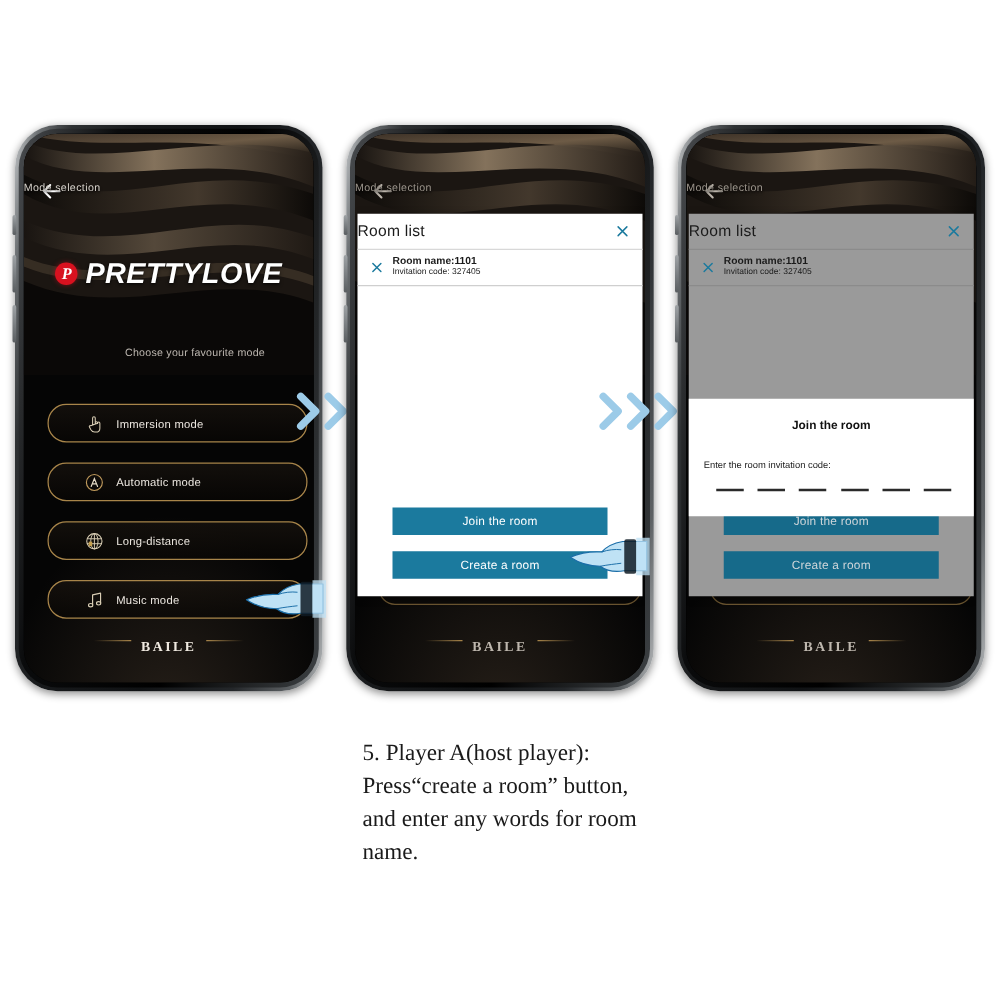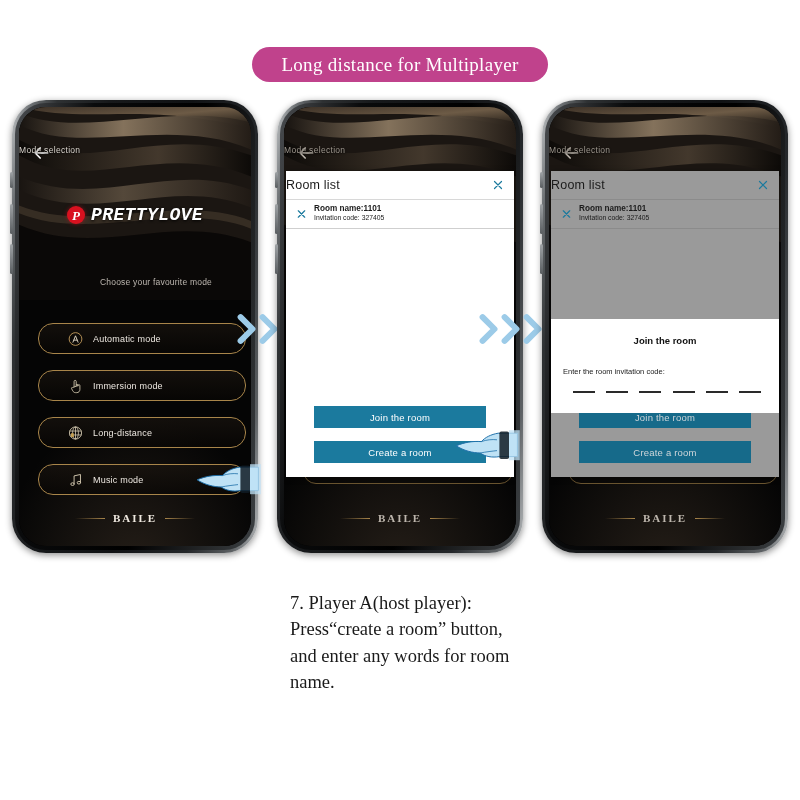--- a/index.html
+++ b/index.html
@@ -72,22 +72,22 @@
   .logo-badge{
     width:18px;height:18px;border-radius:50%;background:#d8111f;
     display:flex;align-items:center;justify-content:center;
     box-shadow:0 0 4px rgba(216,17,31,.5);
   }
   .logo-badge span{
     font-family:"Liberation Serif",serif;color:#fff;font-size:13px;
     font-style:italic;font-weight:bold;line-height:1;
   }
   .logo-word{
-    color:#ffffff;font-size:18px;font-weight:bold;font-style:italic;
-    letter-spacing:.4px;text-shadow:0 1px 3px rgba(0,0,0,.9);font-family:Liberation Mono, monospace;
+    color:#ffffff;font-size:23px;font-weight:bold;font-style:italic;
+    letter-spacing:.4px;text-shadow:0 1px 3px rgba(0,0,0,.9);
   }
 
   .choose-line{
     position:absolute;left:0;top:170px;width:100%;text-align:center;
     color:#bdb7b0;font-size:8.5px;letter-spacing:.2px;padding-left:21px;
   }
 
   .mode-list{position:absolute;left:19px;top:216px;width:208px;}
   .mode-btn{
     position:relative;height:29px;margin-bottom:16px;
@@ -99,21 +99,21 @@
     position:absolute;left:28px;top:50%;transform:translateY(-50%);
     width:17px;height:17px;
   }
   .mode-label{
     position:absolute;left:54px;top:50%;transform:translateY(-50%);
     color:#ece7e0;font-size:9px;letter-spacing:.2px;
   }
 
   .baile{
     position:absolute;left:0;bottom:22px;width:100%;
-    display:flex;align-items:center;justify-content:center;gap:8px;
+    display:flex;align-items:flex-start;justify-content:center;gap:8px;
   }
   .baile .rule{width:30px;height:1px;
     background:linear-gradient(90deg,rgba(168,133,74,0),#a8854a);}
   .baile .rule.r2{background:linear-gradient(90deg,#a8854a,rgba(168,133,74,0));}
   .baile .word{
     font-family:"Liberation Serif",serif;color:#efe9e0;
     font-size:11px;letter-spacing:2px;font-weight:bold;
   }
 
   
@@ -197,23 +197,20 @@
     font-size:18.5px;color:#1a1a1a;line-height:1.42;
   }
   .cap1{left:290px;top:590px;width:240px;}
   .cap2{left:550px;top:590px;width:248px;}
 </style>
 </head>
 <body>
 
 <div class="stage">
 
-  <div class="title-pill">
-    <span>Long distance for Multiplayer</span>
-  </div>
 
   <div class="phone" style="left:12px;">
     <div class="phone-outer"></div>
     <div class="phone-mid"></div>
     <div class="side-btn sb1"></div>
     <div class="side-btn sb2"></div>
     <div class="side-btn sb3"></div>
 
     <div class="screen">
       <div class="app-bg">
@@ -263,33 +260,33 @@
           <span>PRETTY</span><span>LOVE</span>
         </div>
       </div>
 
       <div class="choose-line">Choose your favourite mode</div>
 
       <div class="mode-list">
 
         <div class="mode-btn">
           <svg class="mode-ico" viewBox="0 0 24 24">
-            <circle cx="12" cy="12" r="9" fill="none" stroke="#c09a5c" stroke-width="1.3"></circle>
-            <path d="M8.4 16.5 L12 7.5 L15.6 16.5 M9.9 13.6 H14.1" fill="none" stroke="#e6dcc8" stroke-width="1.3" stroke-linecap="round"></path>
-          </svg>
-          <div class="mode-label">Automatic mode</div>
-        </div>
-
-        <div class="mode-btn">
-          <svg class="mode-ico" viewBox="0 0 24 24">
             <path d="M10 13.5 V5.6 a1.5 1.5 0 0 1 3 0 V12 m0 -1 a1.3 1.3 0 0 1 2.6 0 v1.2
                      m0 -0.8 a1.3 1.3 0 0 1 2.6 0 V17 c0 2.6 -1.9 4.4 -4.4 4.4 h-1.6
                      c-2.2 0 -3.2 -1.1 -4.1 -2.6 L6.4 15.6 c-0.5 -0.9 0.5 -1.9 1.4 -1.3 Z" fill="none" stroke="#d8cdb4" stroke-width="1.2" stroke-linejoin="round"></path>
           </svg>
           <div class="mode-label">Immersion mode</div>
+        </div>
+
+        <div class="mode-btn">
+          <svg class="mode-ico" viewBox="0 0 24 24">
+            <circle cx="12" cy="12" r="9" fill="none" stroke="#c09a5c" stroke-width="1.3"></circle>
+            <path d="M8.4 16.5 L12 7.5 L15.6 16.5 M9.9 13.6 H14.1" fill="none" stroke="#e6dcc8" stroke-width="1.3" stroke-linecap="round"></path>
+          </svg>
+          <div class="mode-label">Automatic mode</div>
         </div>
 
         <div class="mode-btn">
           <svg class="mode-ico" viewBox="0 0 24 24">
             <circle cx="12" cy="12" r="8.6" fill="none" stroke="#d8cdb4" stroke-width="1.2"></circle>
             <ellipse cx="12" cy="12" rx="4.1" ry="8.6" fill="none" stroke="#d8cdb4" stroke-width="1.1"></ellipse>
             <path d="M3.6 9.2 H20.4 M3.6 14.8 H20.4 M12 3.4 V20.6" stroke="#d8cdb4" stroke-width="1.1" fill="none"></path>
             <rect x="5.6" y="12.4" width="4" height="5.2" fill="#c9a24f" opacity=".95"></rect>
           </svg>
           <div class="mode-label">Long-distance</div>
@@ -498,15 +495,15 @@
           <i></i>
           <i></i>
           <i></i>
           <i></i>
           <i></i>
         </div>
       </div>
     </div>
   </div>
 
-  <div class="caption cap1">7. Player A(host player): Press“create a room” button, and enter any words for room name.</div>
+  <div class="caption cap1">5. Player A(host player): Press“create a room” button, and enter any words for room name.</div>
 
 </div>
 
 </body></html>

